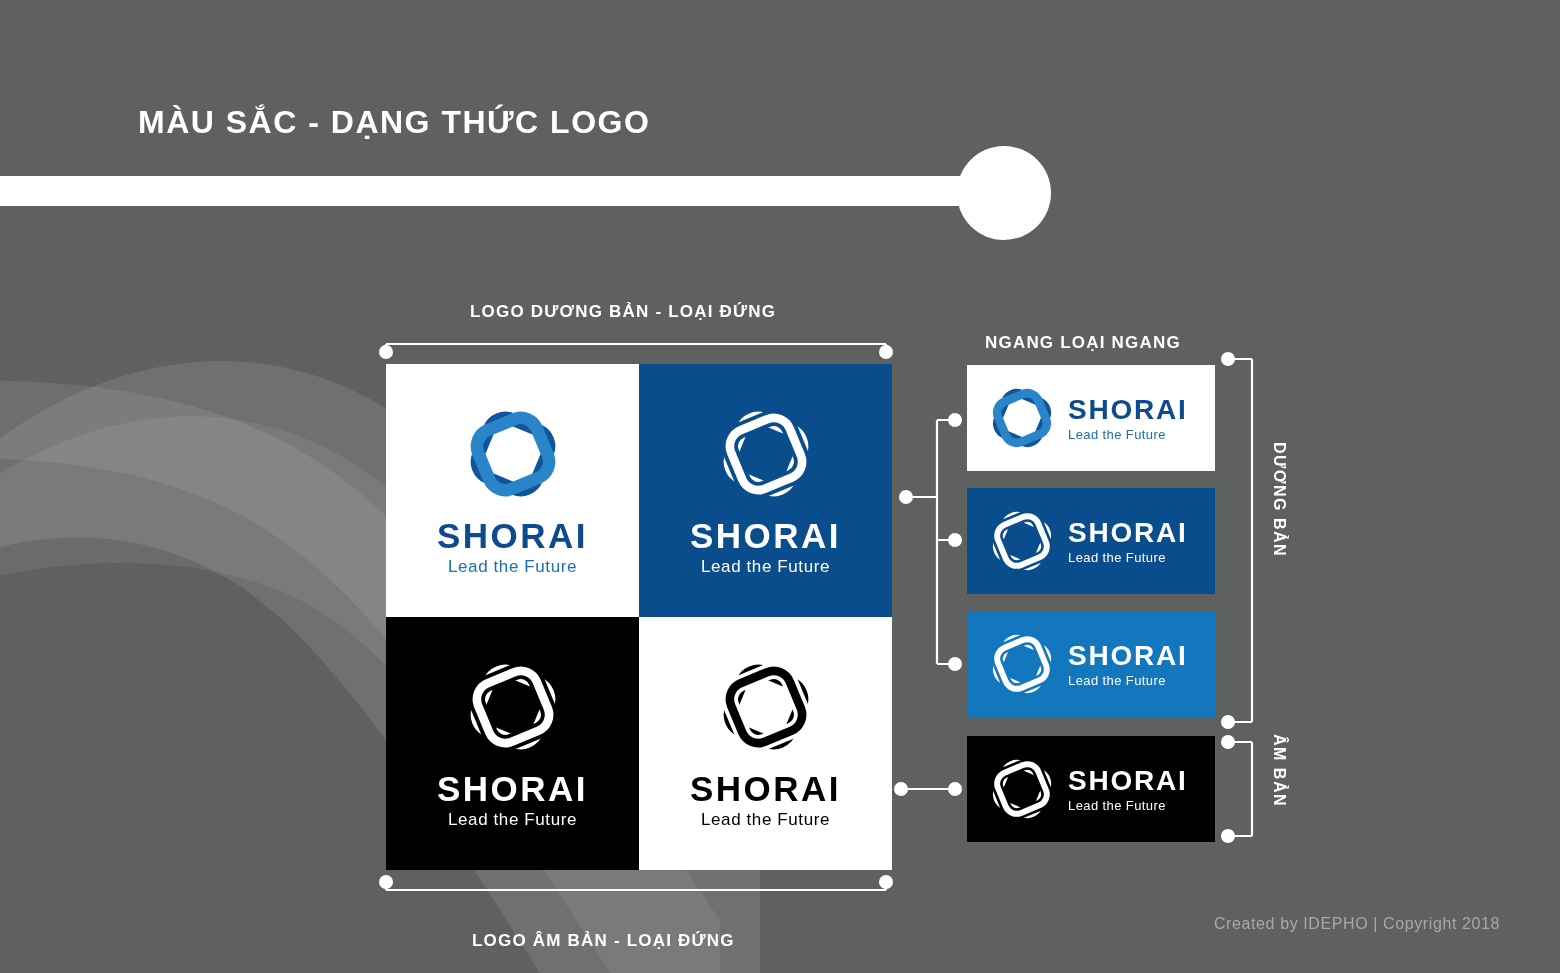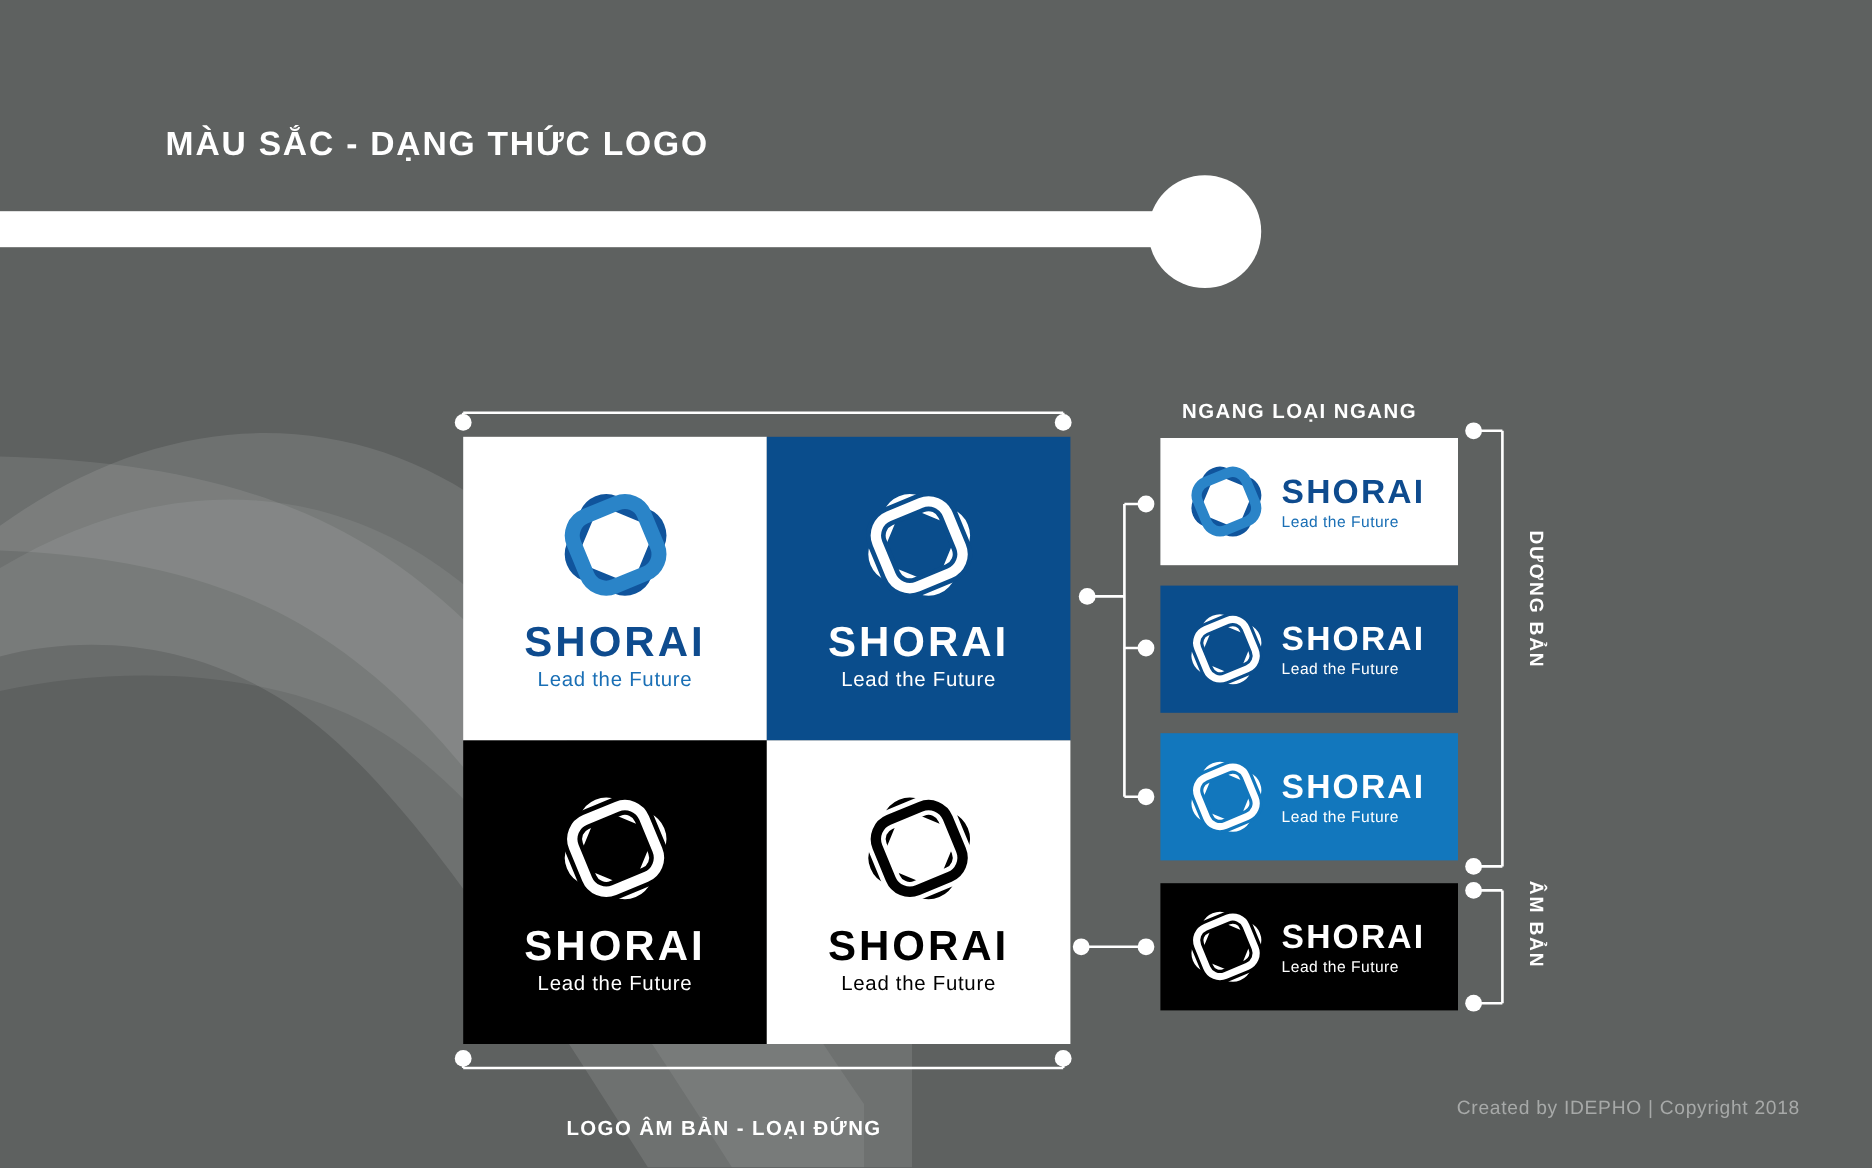--- a/index.html
+++ b/index.html
@@ -10,21 +10,21 @@
     position:relative;
   }
   .page{position:absolute;inset:0;overflow:hidden;}
 
   
   .bg-art{position:absolute;inset:0;z-index:0;pointer-events:none;}
 
   
   .title{
     position:absolute;left:138px;top:104px;
-    font-size:28px;font-weight:bold;color:#ffffff;
+    font-size:32px;font-weight:bold;color:#ffffff;
     letter-spacing:1.5px;z-index:4;white-space:nowrap;
   }
   .header-bar{
     position:absolute;left:0;top:176px;width:1000px;height:30px;
     background:#ffffff;z-index:3;
   }
   .header-dot{
     position:absolute;left:957px;top:146px;width:94px;height:94px;
     border-radius:50%;background:#ffffff;z-index:3;
   }
@@ -138,20 +138,21 @@
         <circle cx="955" cy="664" r="7"></circle>
       <circle cx="901" cy="789" r="7"></circle>
         <circle cx="955" cy="789" r="7"></circle>
       <circle cx="1228" cy="359" r="7"></circle>
         <circle cx="1228" cy="722" r="7"></circle>
       <circle cx="1228" cy="742" r="7"></circle>
         <circle cx="1228" cy="836" r="7"></circle>
     </g>
   </svg>
 
+  <div class="lbl" id="label-top">LOGO DƯƠNG BẢN - LOẠI ĐỨNG</div>
   <div class="lbl" id="label-bottom">LOGO ÂM BẢN - LOẠI ĐỨNG</div>
   <div class="lbl" id="label-horizontal">NGANG LOẠI NGANG</div>
   <div class="lbl-vert" id="label-duong-ban">DƯƠNG BẢN</div>
   <div class="lbl-vert" id="label-am-ban">ÂM BẢN</div>
 
   <div class="grid">
 
     <div class="cell white">
       <div class="stack c-blue">
         <svg class="mark" viewBox="0 0 100 100">

